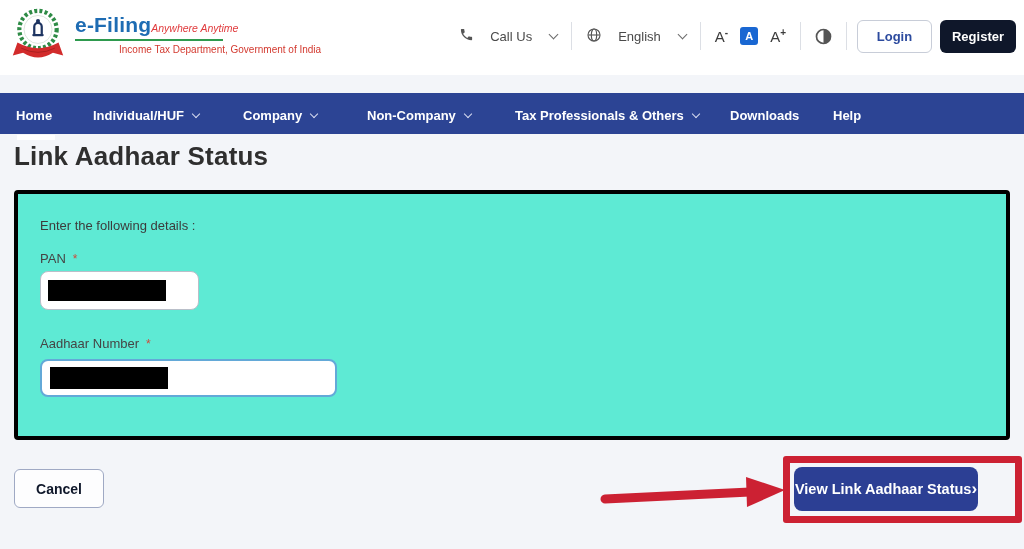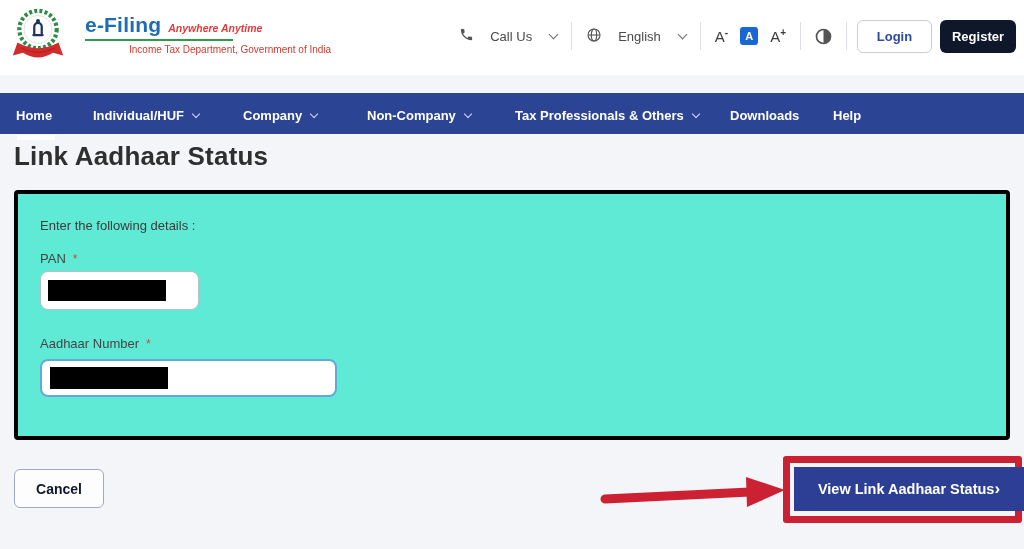--- a/index.html
+++ b/index.html
@@ -2,25 +2,25 @@
 <html><head>
 <meta charset="utf-8">
 <style>
   * { margin:0; padding:0; box-sizing:border-box; }
   html,body { background:#fff; }
   body { font-family:"Liberation Sans", sans-serif; }
   #app { position:relative; width:1024px; height:549px; background:#f3f5f9; overflow:hidden; }
 
   
   .header { position:absolute; top:0; left:0; width:1024px; height:75px; background:#ffffff; }
-  .logo { position:absolute; left:10px; top:5px; display:flex; align-items:flex-start; gap:19px; cursor:pointer; }
+  .logo { position:absolute; left:10px; top:5px; display:flex; align-items:flex-start; gap:9px; cursor:pointer; }
   .logo-text { padding-top:8px; }
   .brand-row { display:flex; align-items:baseline; }
   .brand { color:#1e6cb3; font-size:21px; font-weight:700; letter-spacing:.2px; }
-  .tagline { color:#e03a3c; font-size:10.5px; font-style:italic; font-weight:700; margin-left:7px; }
+  .tagline { color:#e03a3c; font-size:10.5px; font-style:italic; font-weight:400; }
   .green-rule { height:2px; background:#2e9a4e; margin:2px 0 3px; width:148px; }
   .subtitle { color:#d3392f; font-size:10px; white-space:nowrap;margin-left:44px; }
 
   .controls { position:absolute; right:8px; top:17px; height:38px; display:flex; align-items:center; }
   .ctrl { display:flex; align-items:center; gap:16px; color:#4a4a4a; font-size:13px; cursor:pointer; }
   .vdiv { width:1px; height:28px; background:#dcdfe5; margin:0 14px; }
   .chev { display:inline-block; width:7px; height:7px; border-right:1.6px solid #6b6b6b; border-bottom:1.6px solid #6b6b6b; transform:rotate(45deg); margin-bottom:3px; margin-left:2px; }
   .fontctl { display:flex; align-items:center; gap:12px; }
   .fbtn { font-size:15px; color:#3c3c3c; cursor:pointer; position:relative; font-weight:400; }
   .fbtn sup { font-size:10px; font-weight:700; }
@@ -43,21 +43,21 @@
   .field-label { position:absolute; font-size:13px; color:#454545; }
   .req { color:#cf4a3c; margin-left:7px; font-size:12px; }
   .input { position:absolute; background:#fff; }
   .pan-input { left:22px; top:77px; width:159px; height:39px; border:1px solid #b9bfc9; border-radius:8px; }
   .aadhaar-input { left:22px; top:165px; width:297px; height:38px; border:2px solid #63a9d8; border-radius:8px; }
   .redact { position:absolute; background:#000; }
 
   .cancel-btn { position:absolute; left:14px; top:469px; width:90px; height:39px; background:#fdfdfe; border:1px solid #9fa9c4; border-radius:6px; color:#0f172a; font-weight:700; font-size:14px; font-family:inherit; cursor:pointer; }
 
   .annotation-box { position:absolute; left:783px; top:456px; width:239px; height:67px; border:7px solid #cc2133; border-radius:3px; }
-  .submit-btn { position:absolute; left:794px; top:467px; width:230px; height:44px; background:#2c3f94; border:none; border-radius:0; color:#ffffff; font-weight:700; font-size:14.5px; font-family:inherit; cursor:pointer; display:flex; align-items:center; justify-content:center; }
+  .submit-btn { position:absolute; left:794px; top:467px; width:184px; height:44px; background:#2c3f94; border:none; border-radius:8px; color:#ffffff; font-weight:700; font-size:14.5px; font-family:inherit; cursor:pointer; display:flex; align-items:center; justify-content:center; }
   .submit-chev { font-size:17px; font-weight:700; line-height:1; padding-bottom:2px; }
 
   .annotation-arrow { position:absolute; left:596px; top:472px; pointer-events:none; }
 </style>
 </head>
 <body>
 
 <div id="app">
 
   <header class="header">

